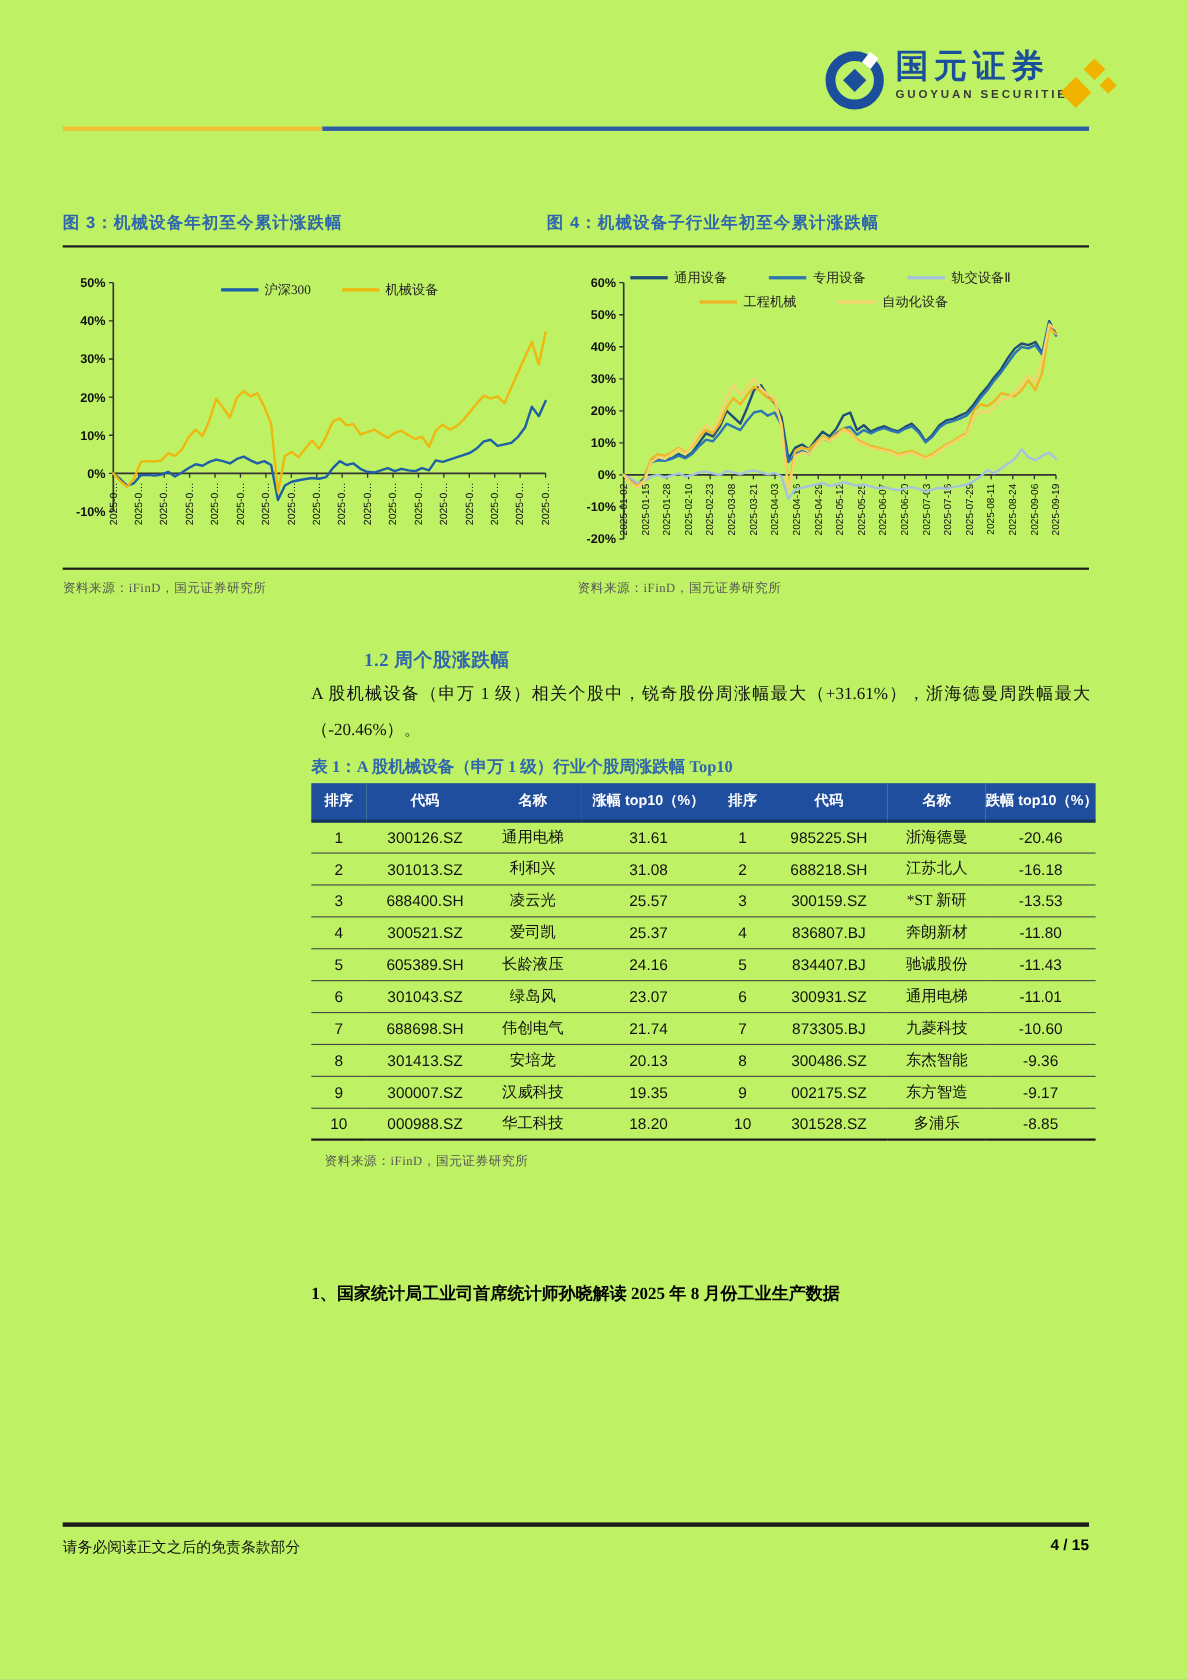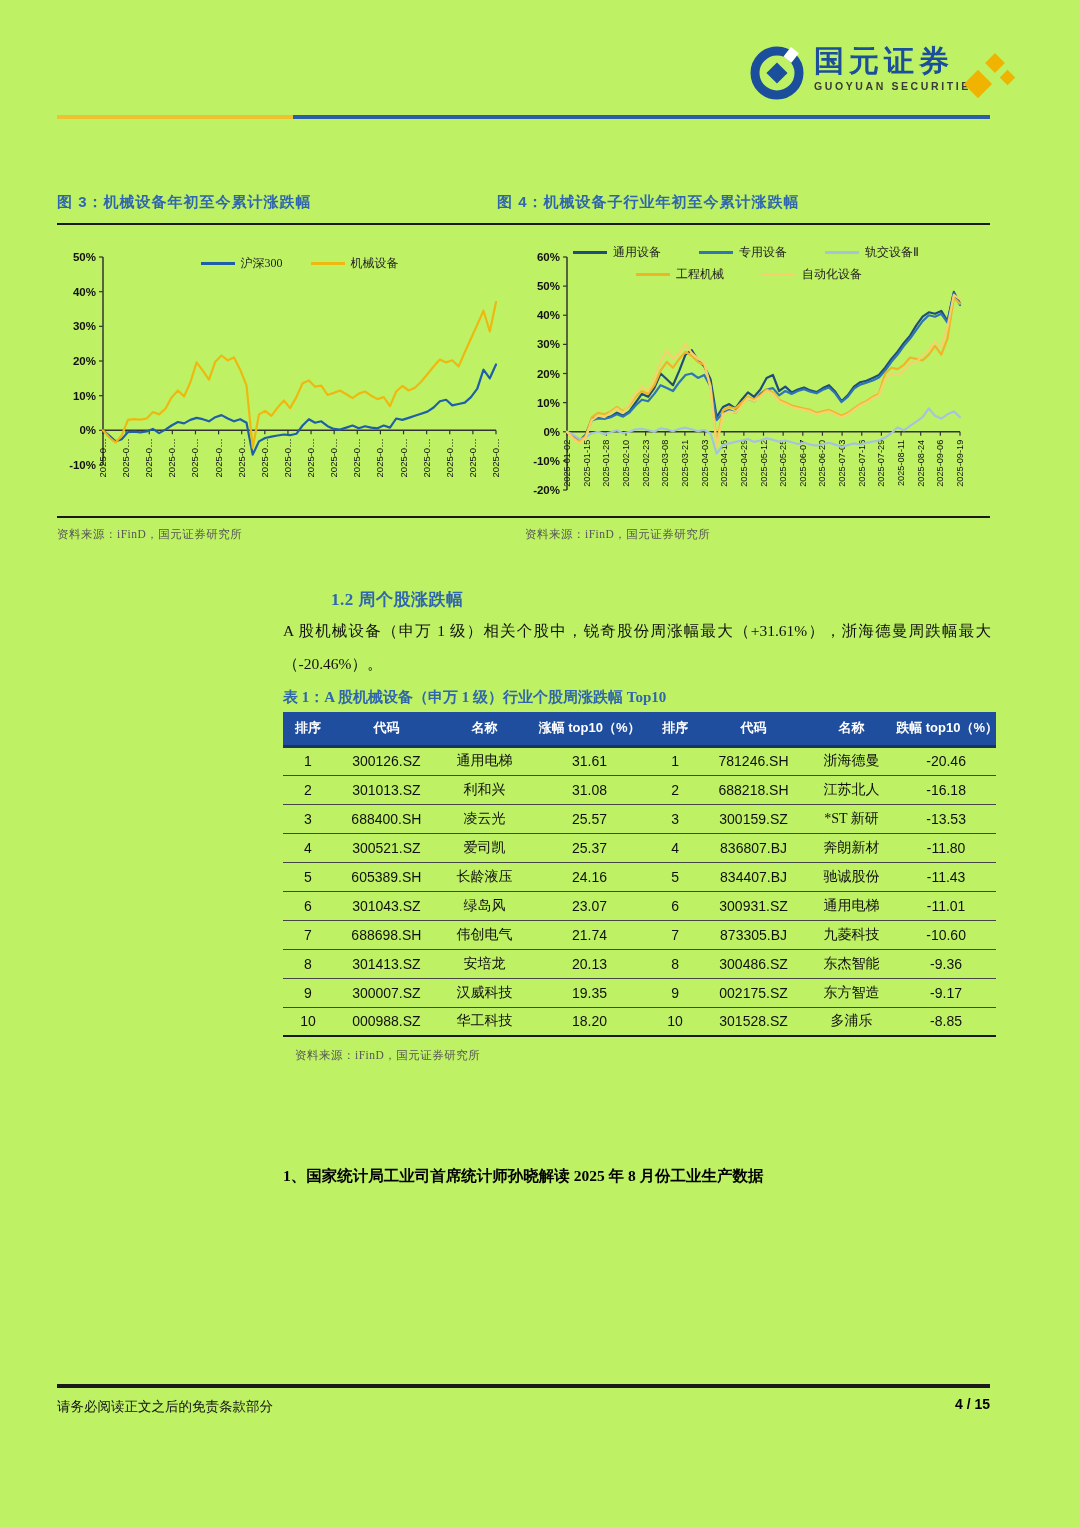--- a/index.html
+++ b/index.html
@@ -301,21 +301,21 @@
           <th>跌幅 top10（%）</th>
         </tr>
       </thead>
     <tbody>
         <tr>
           <td>1</td>
           <td>300126.SZ</td>
           <td style="font-family: &quot;Liberation Serif&quot;, serif;">通用电梯</td>
           <td>31.61</td>
           <td>1</td>
-          <td>781246.SH</td>
+          <td>985225.SH</td>
           <td style="font-family: &quot;Liberation Serif&quot;, serif;">浙海德曼</td>
           <td>-20.46</td>
         </tr>
         <tr>
           <td>2</td>
           <td>301013.SZ</td>
           <td style="font-family: &quot;Liberation Serif&quot;, serif;">利和兴</td>
           <td>31.08</td>
           <td>2</td>
           <td>688218.SH</td>

